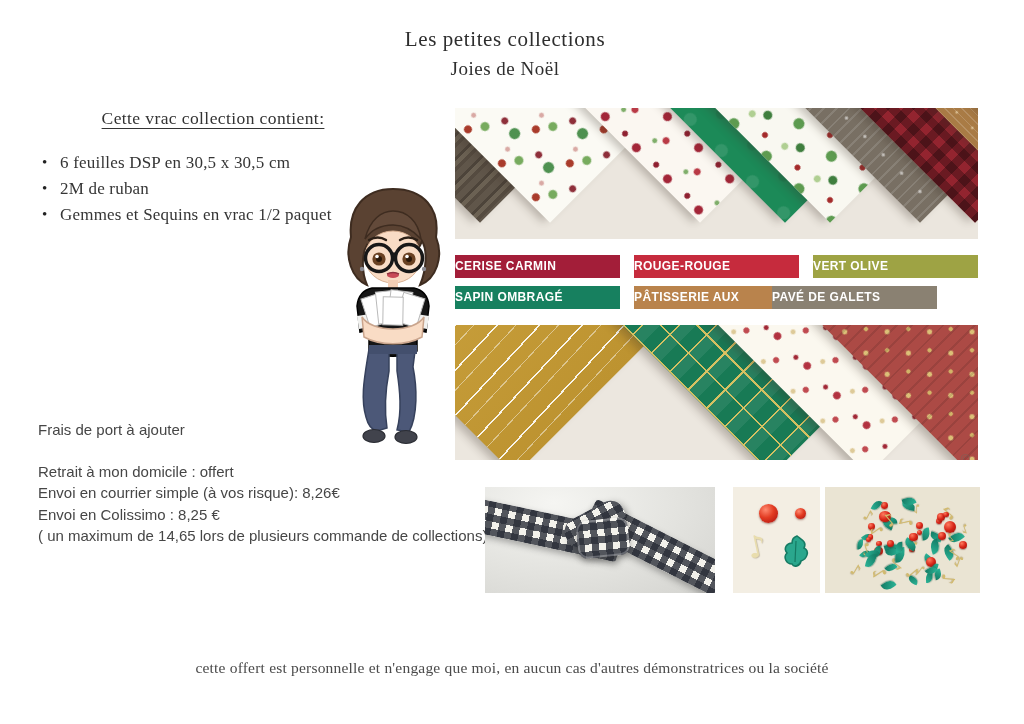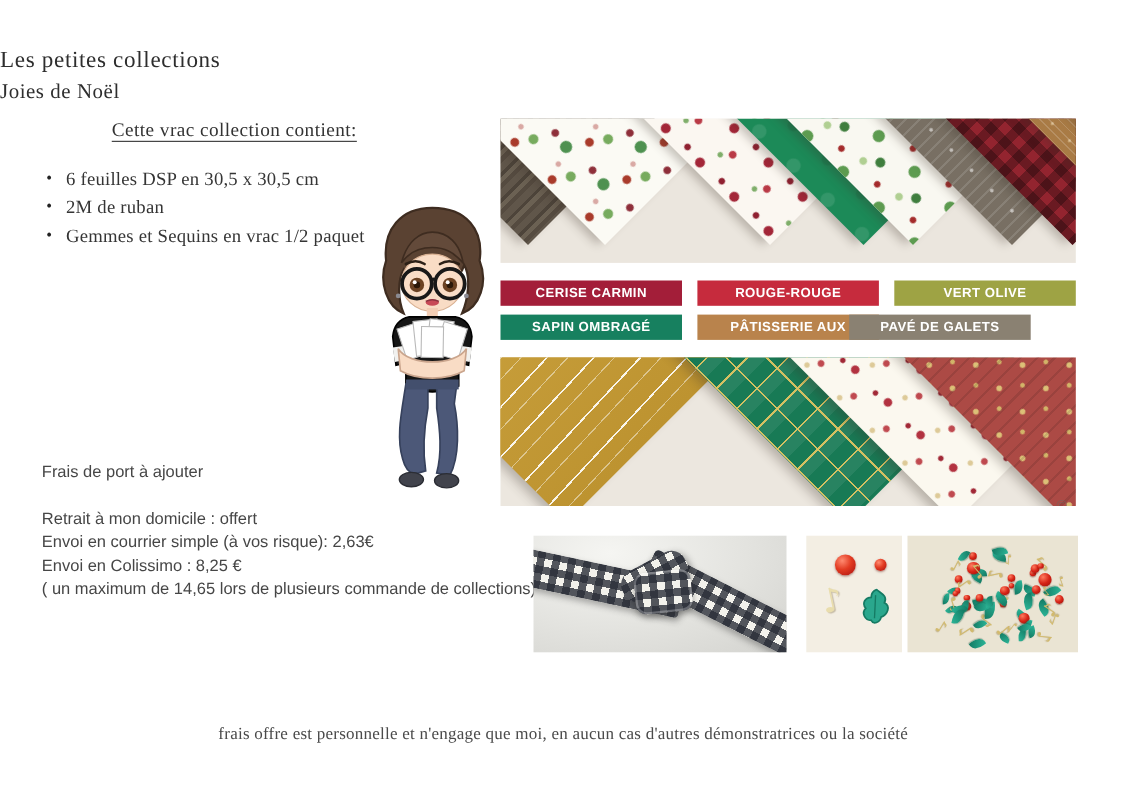--- a/index.html
+++ b/index.html
@@ -3,21 +3,21 @@
 <meta charset="utf-8">
 <style>
   * { margin:0; padding:0; box-sizing:border-box; }
   html,body { background:#ffffff; }
   .page{
     position:relative; width:1024px; height:724px; margin:0 auto;
     background:#ffffff; overflow:hidden;
     font-family:"Liberation Serif","DejaVu Serif",serif; color:#3b3b3b;
   }
   
-  .title{ position:absolute; top:42px; left:0; width:1010px; }
+  .title{ position:absolute; top:27px; left:0; width:1010px; text-align:center; }
   .title-line1{ font-size:21px; letter-spacing:.6px; color:#2e2e2e; }
   .title-line2{ font-size:19px; letter-spacing:.5px; color:#2e2e2e; margin-top:6px; }
 
   
   .contents-heading{
     position:absolute; top:108px; left:40px; width:346px; text-align:center;
     font-size:17.5px; font-weight:normal; letter-spacing:.4px; color:#333;
     text-decoration:underline; text-underline-offset:4px; text-decoration-thickness:1px;
   }
   .contents-list{ position:absolute; top:150px; left:40px; width:420px; list-style:none; }
@@ -96,21 +96,21 @@
     radial-gradient(circle at 8px 8px,rgba(255,240,200,.5) 1px,transparent 1.8px);
     background-size:auto,22px 22px;}
   .p-floral3{background-color:#f8f8f0;background-image:
     radial-gradient(circle at 12px 12px,#6fa75a 6px,transparent 7px),
     radial-gradient(circle at 34px 30px,#497f3b 4px,transparent 5px),
     radial-gradient(circle at 22px 42px,#b23030 2px,transparent 3px);
     background-size:48px 48px;}
 
   
   .swatch{
-    position:absolute; width:165px; height:23px; line-height:23px; text-align:center;
+    position:absolute; width:165px; height:23px; line-height:23px; text-align:left;
     font-family:"Liberation Sans","DejaVu Sans",sans-serif; font-size:12px; font-weight:bold;
     color:#ffffff; letter-spacing:.4px;
   }
   .sw0{left:455px;top:255px;} .sw1{left:634px;top:255px;} .sw2{left:813px;top:255px;}
   .sw3{left:455px;top:286px;} .sw4{left:634px;top:286px;} .sw5{left:772px;top:286px;}
 
   
   .mid-photo{ left:455px; top:325px; width:523px; height:135px; background:#ece7df; }
   .mid-photo .sheet{
     position:absolute; width:380px; height:380px; top:-309px;
@@ -204,21 +204,21 @@
     <li>
       <span>Gemmes et Sequins  en vrac 1/2 paquet</span>
       
     </li>
   </ul>
 
 
   <div class="shipping-heading sans">Frais de port à ajouter</div>
   <div class="shipping-lines sans">
     <div>Retrait à mon domicile : offert</div>
-    <div>Envoi en courrier simple (à vos risque): 2,63€</div>
+    <div>Envoi en courrier simple (à vos risque): 8,26€</div>
     <div>Envoi en Colissimo : 8,25 €</div>
     <div>( un maximum de 14,65 lors de plusieurs commande de collections)</div>
   </div>
 
   <svg class="character" viewBox="0 0 122 262" xmlns="http://www.w3.org/2000/svg">
 
     <path d="M61 6 C32 6 16 26 19 54 C12 74 20 96 35 102 C29 88 30 70 35 62 C42 74 54 70 60 60 C70 74 86 72 90 58 C96 68 94 88 88 102 C104 96 112 74 104 54 C108 26 92 6 61 6 Z" fill="#5a4232" stroke="#3e2c20" stroke-width="2"></path>
 
     <ellipse cx="61" cy="74" rx="28" ry="26" fill="#f9dcc5" stroke="#d9b193" stroke-width="1"></ellipse>
 
@@ -377,16 +377,16 @@
       <span class="seq-note" style="left: 25.503px; top: 74.1101px; font-size: 14.9789px; transform: rotate(30.6142deg);">♪</span>
       <span class="seq-leaf" style="left: 101.132px; top: 79.9699px; width: 10.7545px; height: 7.09795px; transform: rotate(144.731deg);"></span>
       <span class="seq-gem" style="left: 41.274px; top: 50.3101px; width: 5.19255px; height: 5.19255px;"></span>
       <span class="seq-note" style="left: 129.167px; top: 67.0383px; font-size: 14.1936px; transform: rotate(199.205deg);">♪</span>
       <span class="seq-leaf" style="left: 94.7821px; top: 43.0714px; width: 11.8343px; height: 7.81066px; transform: rotate(80.3596deg);"></span>
       <span class="seq-leaf" style="left: 69.1871px; top: 57.3508px; width: 9.89072px; height: 6.52788px; transform: rotate(262.255deg);"></span>
       <span class="seq-gem" style="left: 84.4607px; top: 45.5615px; width: 8.75782px; height: 8.75782px;"></span>
     </div>
 
   <footer class="footer">
-    <div>frais offre est personnelle et n'engage que moi, en aucun cas d'autres démonstratrices ou la société</div>
+    <div>cette offert est personnelle et n'engage que moi, en aucun cas d'autres démonstratrices ou la société</div>
   </footer>
 
 </div>
 
 </body></html>

